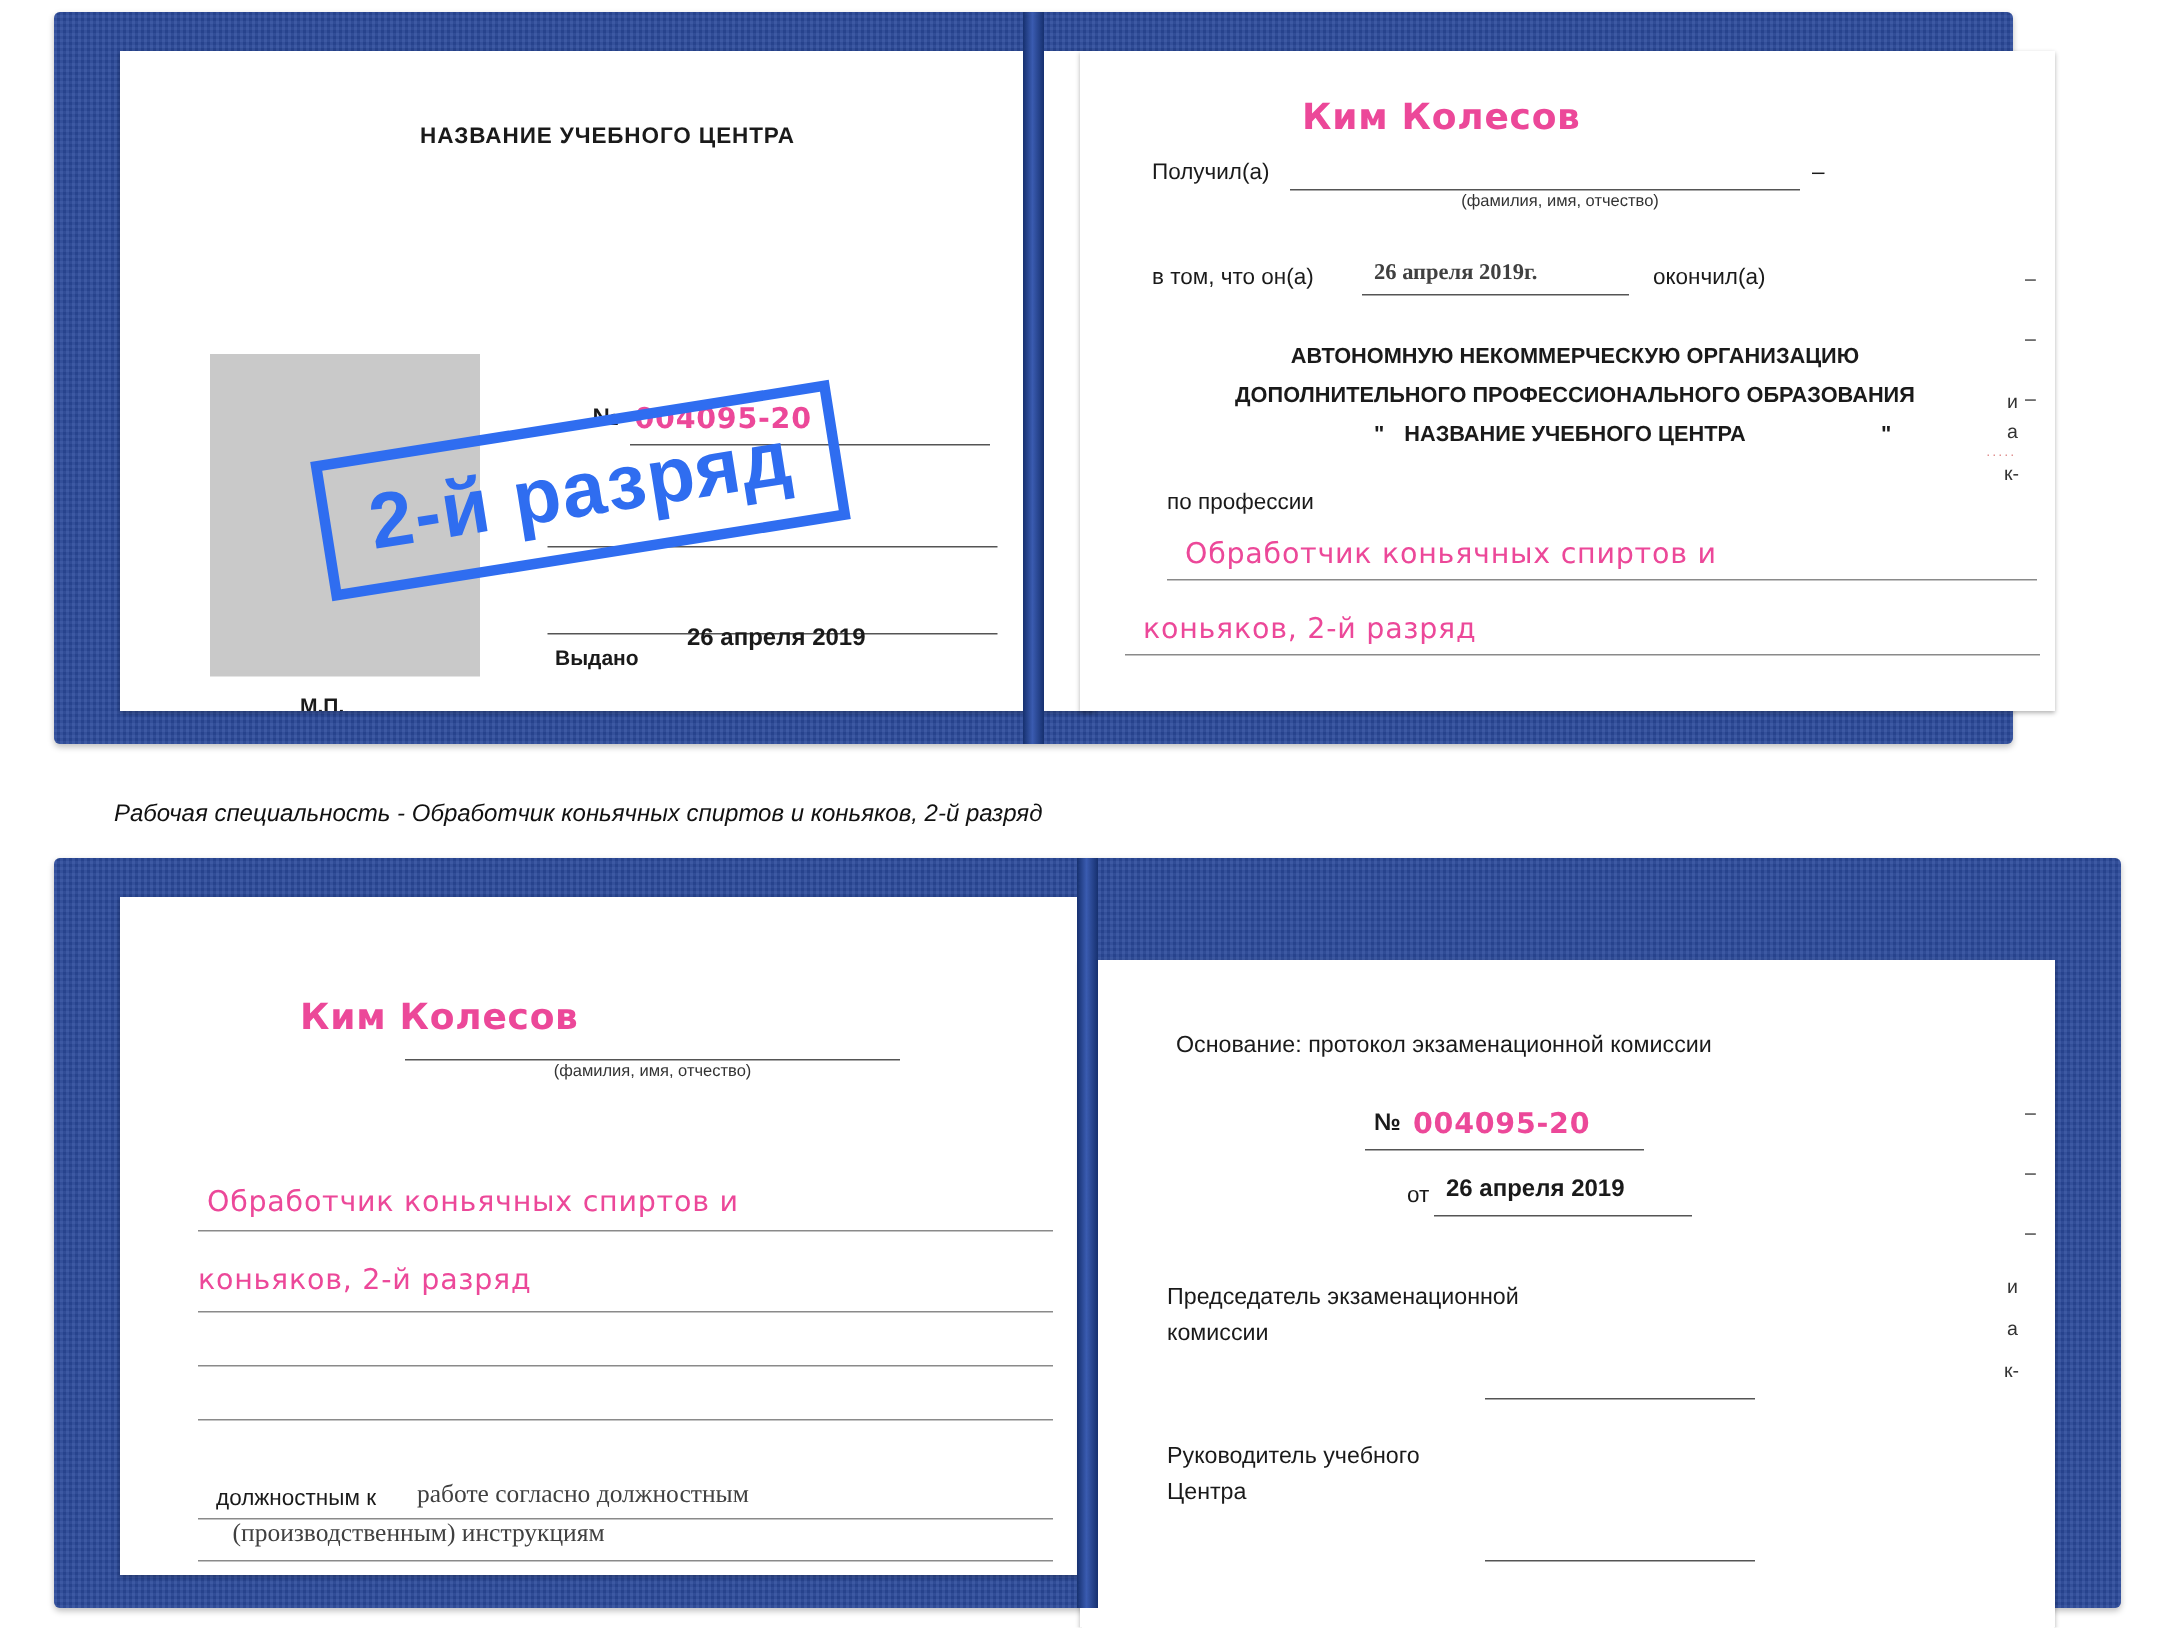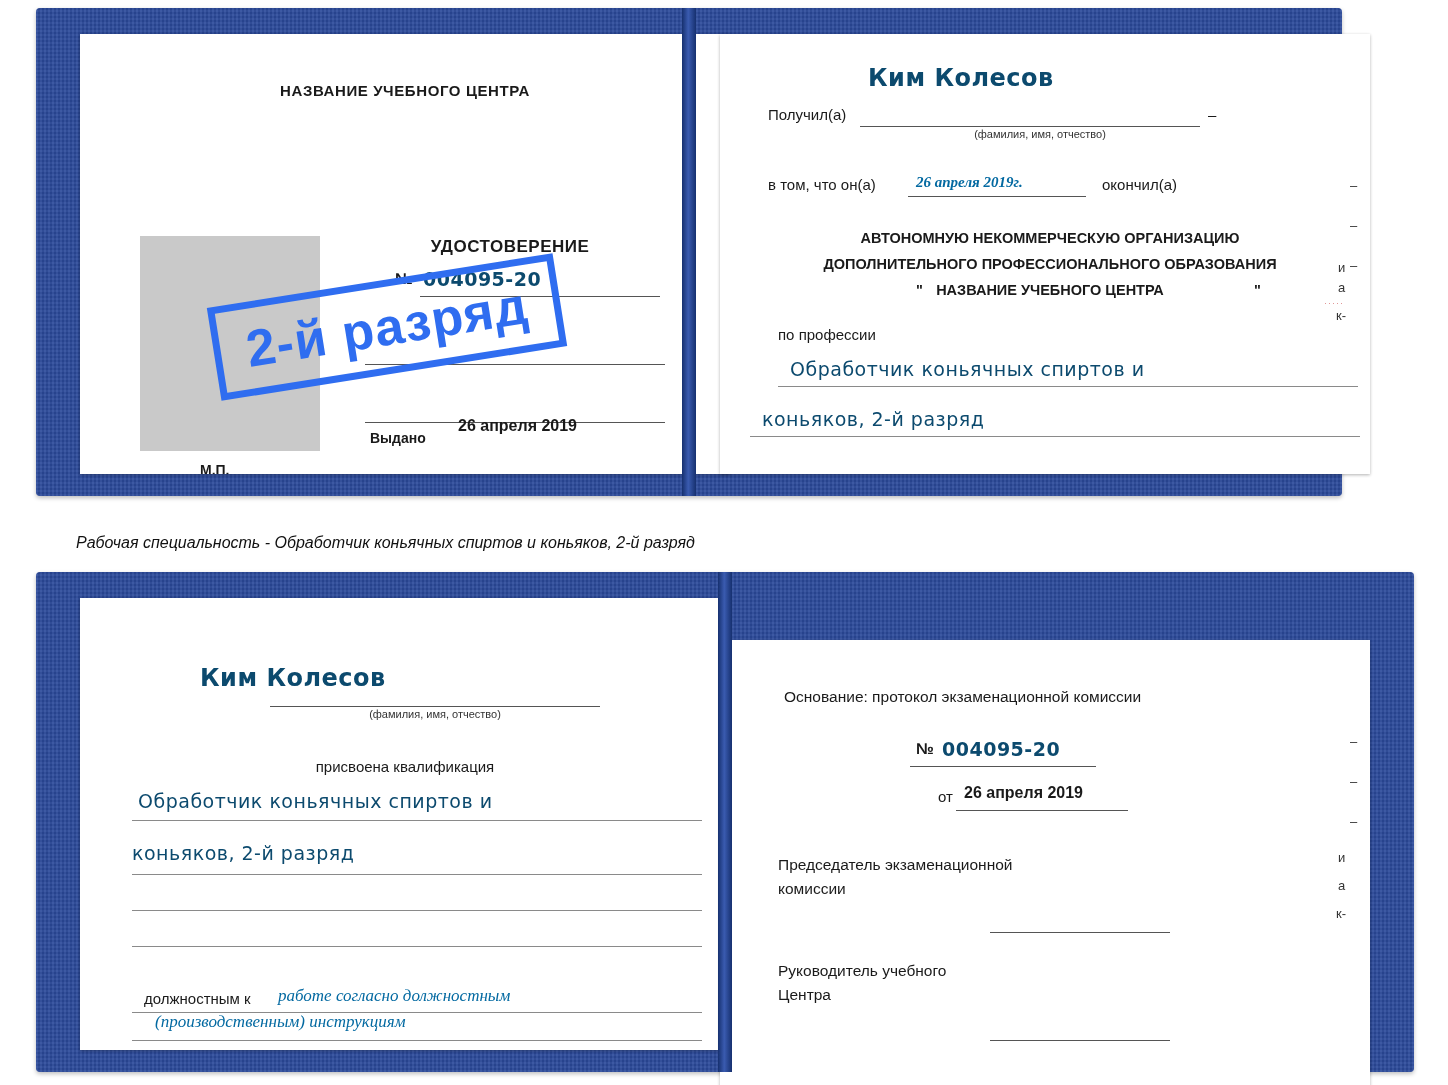--- a/index.html
+++ b/index.html
@@ -54,28 +54,27 @@
   .t {
     position: absolute;
     white-space: pre;
     color: #1a1a1a;
   }
   .bold { font-weight: bold; }
   .center { text-align: center; }
   .small { font-size: 11px; }
   .hand {
     font-family: "DejaVu Sans", sans-serif;
-    color: #0c4a6e;
+    color: #ec4899;
     font-style: italic;
     letter-spacing: 0.5px;
   }
   .typed {
     font-family: "Liberation Serif", serif;
-    font-style: italic;
-    color: #0369a1;
+    color: #404040;
   }
   .rule {
     position: absolute;
     border-bottom: 1px solid #555;
     height: 0;
   }
   .rule.light { border-bottom: 1px solid #8a8a8a; }
 
   
   .photo {
@@ -125,21 +124,20 @@
 <body>
 
 <div class="book" style="left:36px; top:8px; width:1306px; height:488px;">
   <div class="spine"></div>
 
   <div class="page" style="left:44px; top:26px; width:650px; height:440px;">
     <div class="t bold center" style="left:0; top:48px; width:650px; font-size:15px; letter-spacing:0.6px;">НАЗВАНИЕ УЧЕБНОГО ЦЕНТРА</div>
 
     <div class="photo" style="left:60px; top:202px; width:180px; height:215px;"></div>
 
-    <div class="t bold center" style="left:230px; top:203px; width:400px; font-size:17px; letter-spacing:0.5px;">УДОСТОВЕРЕНИЕ</div>
 
     <div class="t bold" style="left:315px; top:236px; font-size:16px;">№</div>
     <div class="t hand" style="left:343px; top:234px; font-size:19px; font-style:normal; font-weight:bold;">004095-20</div>
     <div class="rule" style="left:340px; top:262px; width:240px;"></div>
 
     <div class="rule" style="left:285px; top:330px; width:300px;"></div>
     <div class="rule" style="left:285px; top:388px; width:300px;"></div>
 
     <div class="t bold" style="left:290px; top:396px; font-size:14px;">Выдано</div>
     <div class="t bold" style="left:378px; top:383px; font-size:16px;">26 апреля 2019</div>
@@ -190,21 +188,20 @@
 
 <div class="book" style="left:36px; top:572px; width:1378px; height:500px;">
   <div class="spine"></div>
 
   <div class="page" style="left:44px; top:26px; width:650px; height:452px;">
 
     <div class="t hand" style="left:120px; top:66px; font-size:24px; font-style:normal; font-weight:bold;">Ким Колесов</div>
     <div class="rule" style="left:190px; top:108px; width:330px;"></div>
     <div class="t small center" style="left:190px; top:110px; width:330px; color:#333;">(фамилия, имя, отчество)</div>
 
-    <div class="t center" style="left:0; top:160px; width:650px; font-size:15px;">присвоена квалификация</div>
 
     <div class="t hand" style="left:58px; top:192px; font-size:19px; font-style:normal;">Обработчик коньячных спиртов и</div>
     <div class="rule light" style="left:52px; top:222px; width:570px;"></div>
 
     <div class="t hand" style="left:52px; top:244px; font-size:19px; font-style:normal;">коньяков, 2-й разряд</div>
     <div class="rule light" style="left:52px; top:276px; width:570px;"></div>
     <div class="rule light" style="left:52px; top:312px; width:570px;"></div>
     <div class="rule light" style="left:52px; top:348px; width:570px;"></div>
 
     <div class="t" style="left:64px; top:392px; font-size:15px;">должностным к</div>

